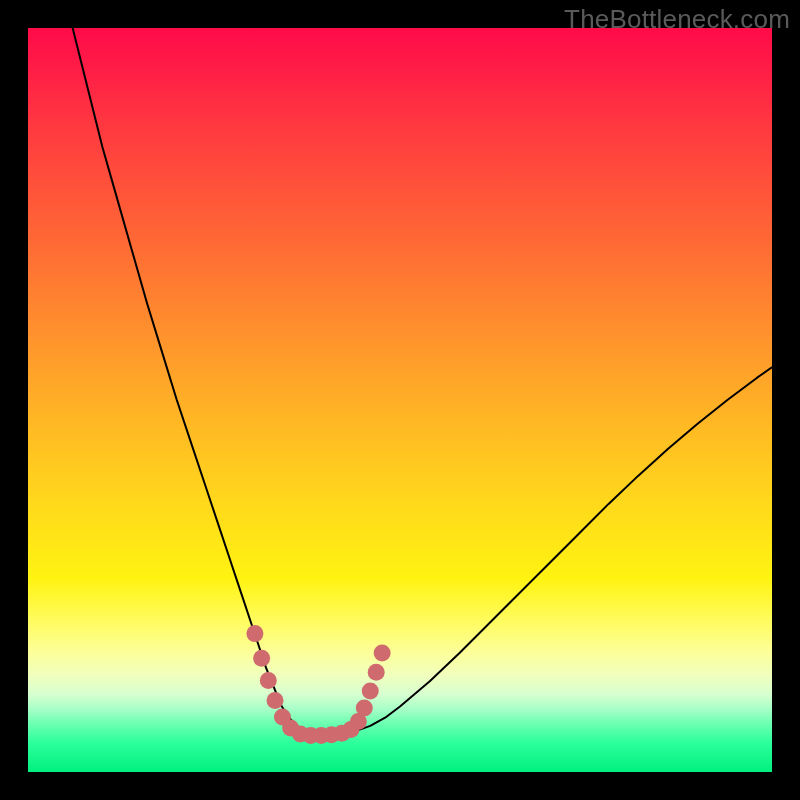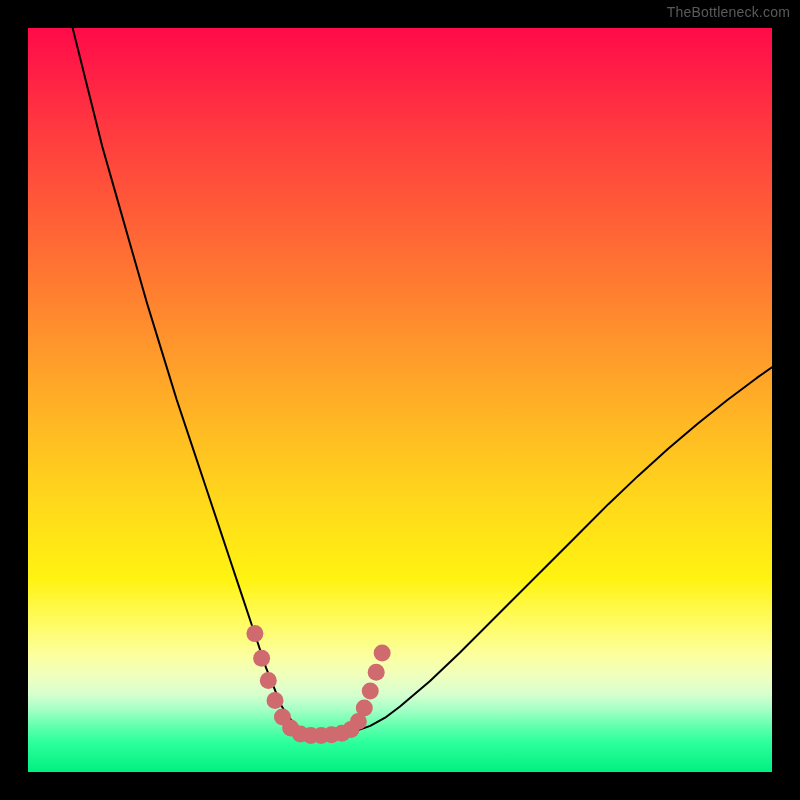--- a/index.html
+++ b/index.html
@@ -53,21 +53,21 @@
     inset: 0;
     width: 100%;
     height: 100%;
     overflow: visible;
   }
   .watermark {
     position: absolute;
     top: 4px;
     right: 10px;
     color: #5a5a5a;
-    font-size: 14px;
+    font-size: 26px;
     font-weight: 500;
     letter-spacing: 0.2px;
     user-select: none;
   }
 </style>
 </head>
 <body>
 
 <div class="frame">
   <div class="plot">

